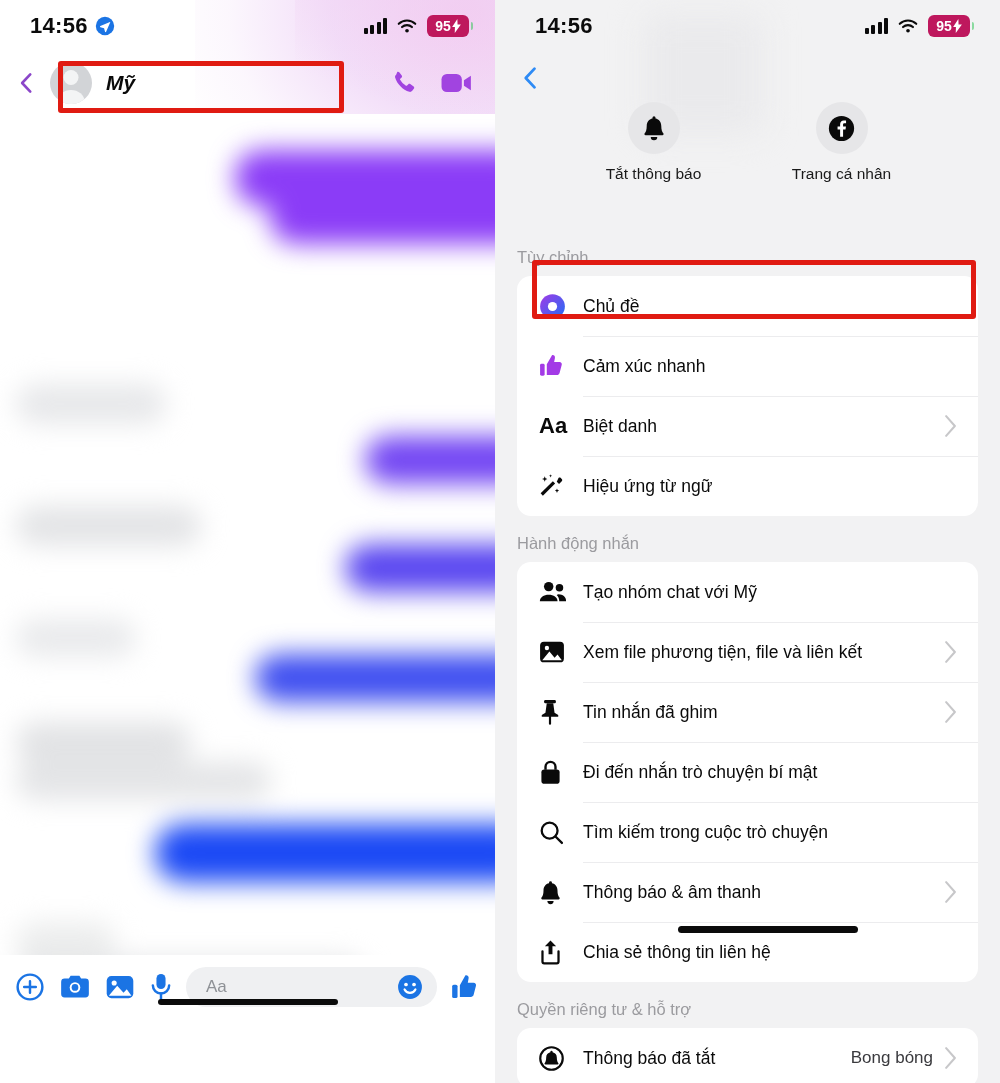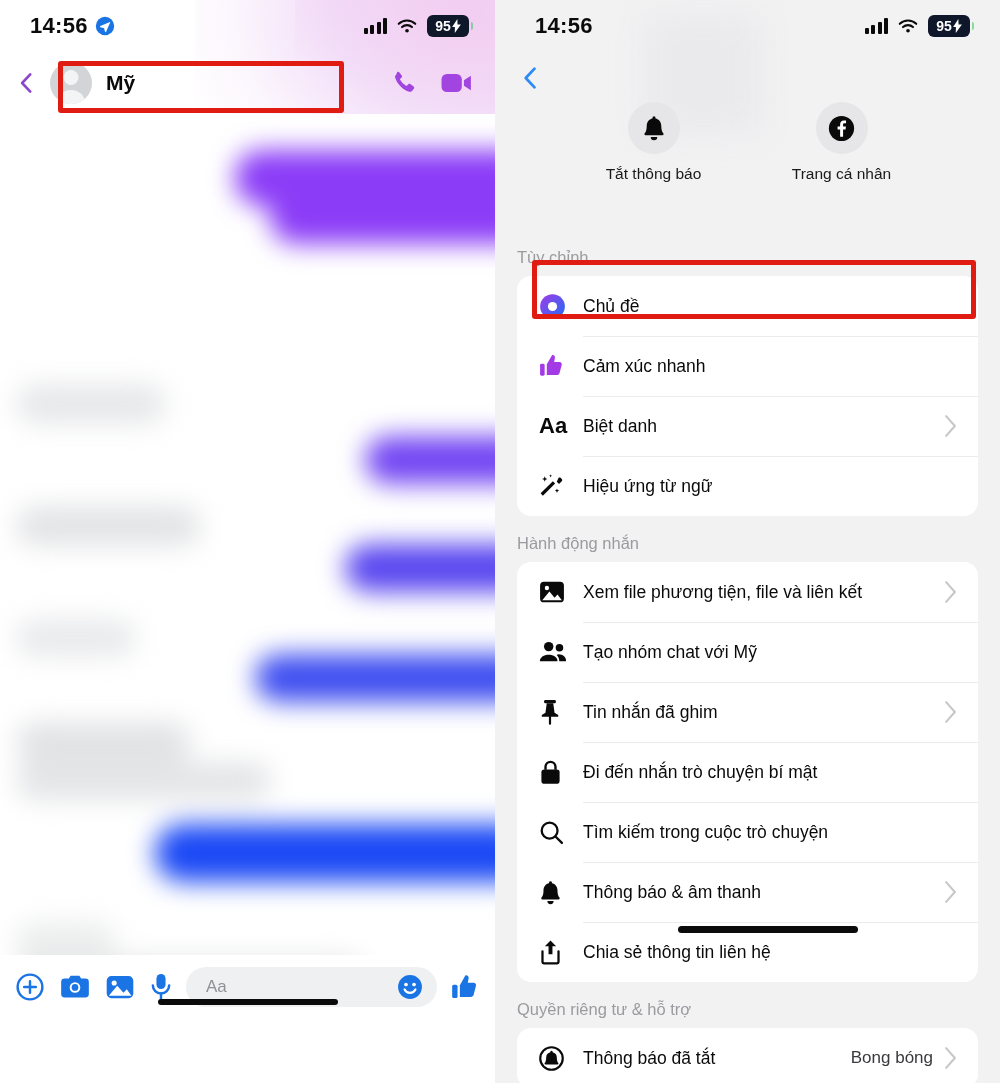--- a/index.html
+++ b/index.html
@@ -60,36 +60,37 @@
   .loc-arrow { width: 20px; height: 20px; display:block; }
   .sig { display: flex; align-items: flex-end; gap: 2.5px; height: 16px; }
   .sig i { display:block; width: 4px; background: #0b0b0b; border-radius: 1px; }
   .sig i:nth-child(1){ height: 6px; }
   .sig i:nth-child(2){ height: 9px; }
   .sig i:nth-child(3){ height: 12px; }
   .sig i:nth-child(4){ height: 16px; }
   .batt {
     display: flex; align-items: center; justify-content: center;
     min-width: 42px; height: 22px;
-    background: #0f172a; border-radius: 6px;
+    background: #be185d; border-radius: 6px;
     color: #fff; font-size: 14px; font-weight: bold;
     padding: 0 4px; gap: 1px; position: relative;
   }
   .batt::after{
     content:""; position:absolute; right:-4px; top:7px;
     width:2.5px; height:8px; background:rgba(52,199,89,.55);
     border-radius:0 2px 2px 0;
   }
 
   
   #chat-header {
     position: relative; z-index: 3;
     height: 62px;
     display: flex; align-items: center;
     padding: 0 22px 0 14px;
+    font-style: italic;
   }
   .back-chev { width: 26px; height: 26px; flex: 0 0 26px; }
   .hdr-person {
     display: flex; align-items: center; gap: 14px;
     margin-left: 10px; flex: 1 1 auto; height: 48px;
   }
   .avatar {
     width: 42px; height: 42px; border-radius: 50%;
     background: #d2d4d7; position: relative; overflow: hidden;
     flex: 0 0 42px;
@@ -448,44 +449,44 @@
           </svg>
         </span>
         <span class="row-label">Hiệu ứng từ ngữ</span>
       </div>
     </div>
 
     <div class="section-title">Hành động nhắn</div>
     <div class="card">
       <div class="row">
         <span class="row-ic">
-          <svg width="26" height="24" viewBox="0 0 24 22">
-            <rect x="1" y="1.5" width="22" height="19" rx="3.6" fill="#0a0a0a"></rect>
-            <circle cx="7.3" cy="7.3" r="2" fill="#ffffff"></circle>
-            <path d="M3 18.6 9.6 10.6l4.8 5.6 2.7-2.9 4 5.3z" fill="#ffffff"></path>
-          </svg>
-        </span>
-        <span class="row-label">Xem file phương tiện, file và liên kết</span>
-        <svg class="chev-r" width="15" height="24" viewBox="0 0 12 22">
-          <path d="M2 2l8 9-8 9" stroke="#9a9a9e" stroke-width="1.9" fill="none" stroke-linecap="round" stroke-linejoin="round"></path>
-        </svg>
-      </div>
-      <div class="row">
-        <span class="row-ic">
           <svg width="28" height="24" viewBox="0 0 26 22">
             <circle cx="9" cy="6" r="4.4" fill="#0a0a0a"></circle>
             <circle cx="19" cy="7" r="3.5" fill="#0a0a0a"></circle>
             <path d="M0.8 19.6c0-3.6 3.7-6 8.2-6s8.2 2.4 8.2 6z" fill="#0a0a0a"></path>
             <path d="M18.2 13.2c3.8.2 6.9 2.4 6.9 5.6v.8h-6.3c.1-2.4-.9-4.5-2.4-5.8a10 10 0 0 1 1.8-.6z" fill="#0a0a0a"></path>
           </svg>
         </span>
         <span class="row-label">Tạo nhóm chat với Mỹ</span>
       </div>
       <div class="row">
         <span class="row-ic">
+          <svg width="26" height="24" viewBox="0 0 24 22">
+            <rect x="1" y="1.5" width="22" height="19" rx="3.6" fill="#0a0a0a"></rect>
+            <circle cx="7.3" cy="7.3" r="2" fill="#ffffff"></circle>
+            <path d="M3 18.6 9.6 10.6l4.8 5.6 2.7-2.9 4 5.3z" fill="#ffffff"></path>
+          </svg>
+        </span>
+        <span class="row-label">Xem file phương tiện, file và liên kết</span>
+        <svg class="chev-r" width="15" height="24" viewBox="0 0 12 22">
+          <path d="M2 2l8 9-8 9" stroke="#9a9a9e" stroke-width="1.9" fill="none" stroke-linecap="round" stroke-linejoin="round"></path>
+        </svg>
+      </div>
+      <div class="row">
+        <span class="row-ic">
           <svg width="22" height="26" viewBox="0 0 20 24">
             <rect x="4.6" y="1" width="10.8" height="3" rx="1" fill="#0a0a0a"></rect>
             <path d="M7 4h6l1.2 8.6 3.4 2.2v1.6H2.4v-1.6l3.4-2.2z" fill="#0a0a0a"></path>
             <path d="M10 16.4v6.4" stroke="#0a0a0a" stroke-width="2" stroke-linecap="round"></path>
           </svg>
         </span>
         <span class="row-label">Tin nhắn đã ghim</span>
         <svg class="chev-r" width="15" height="24" viewBox="0 0 12 22">
           <path d="M2 2l8 9-8 9" stroke="#9a9a9e" stroke-width="1.9" fill="none" stroke-linecap="round" stroke-linejoin="round"></path>
         </svg>

